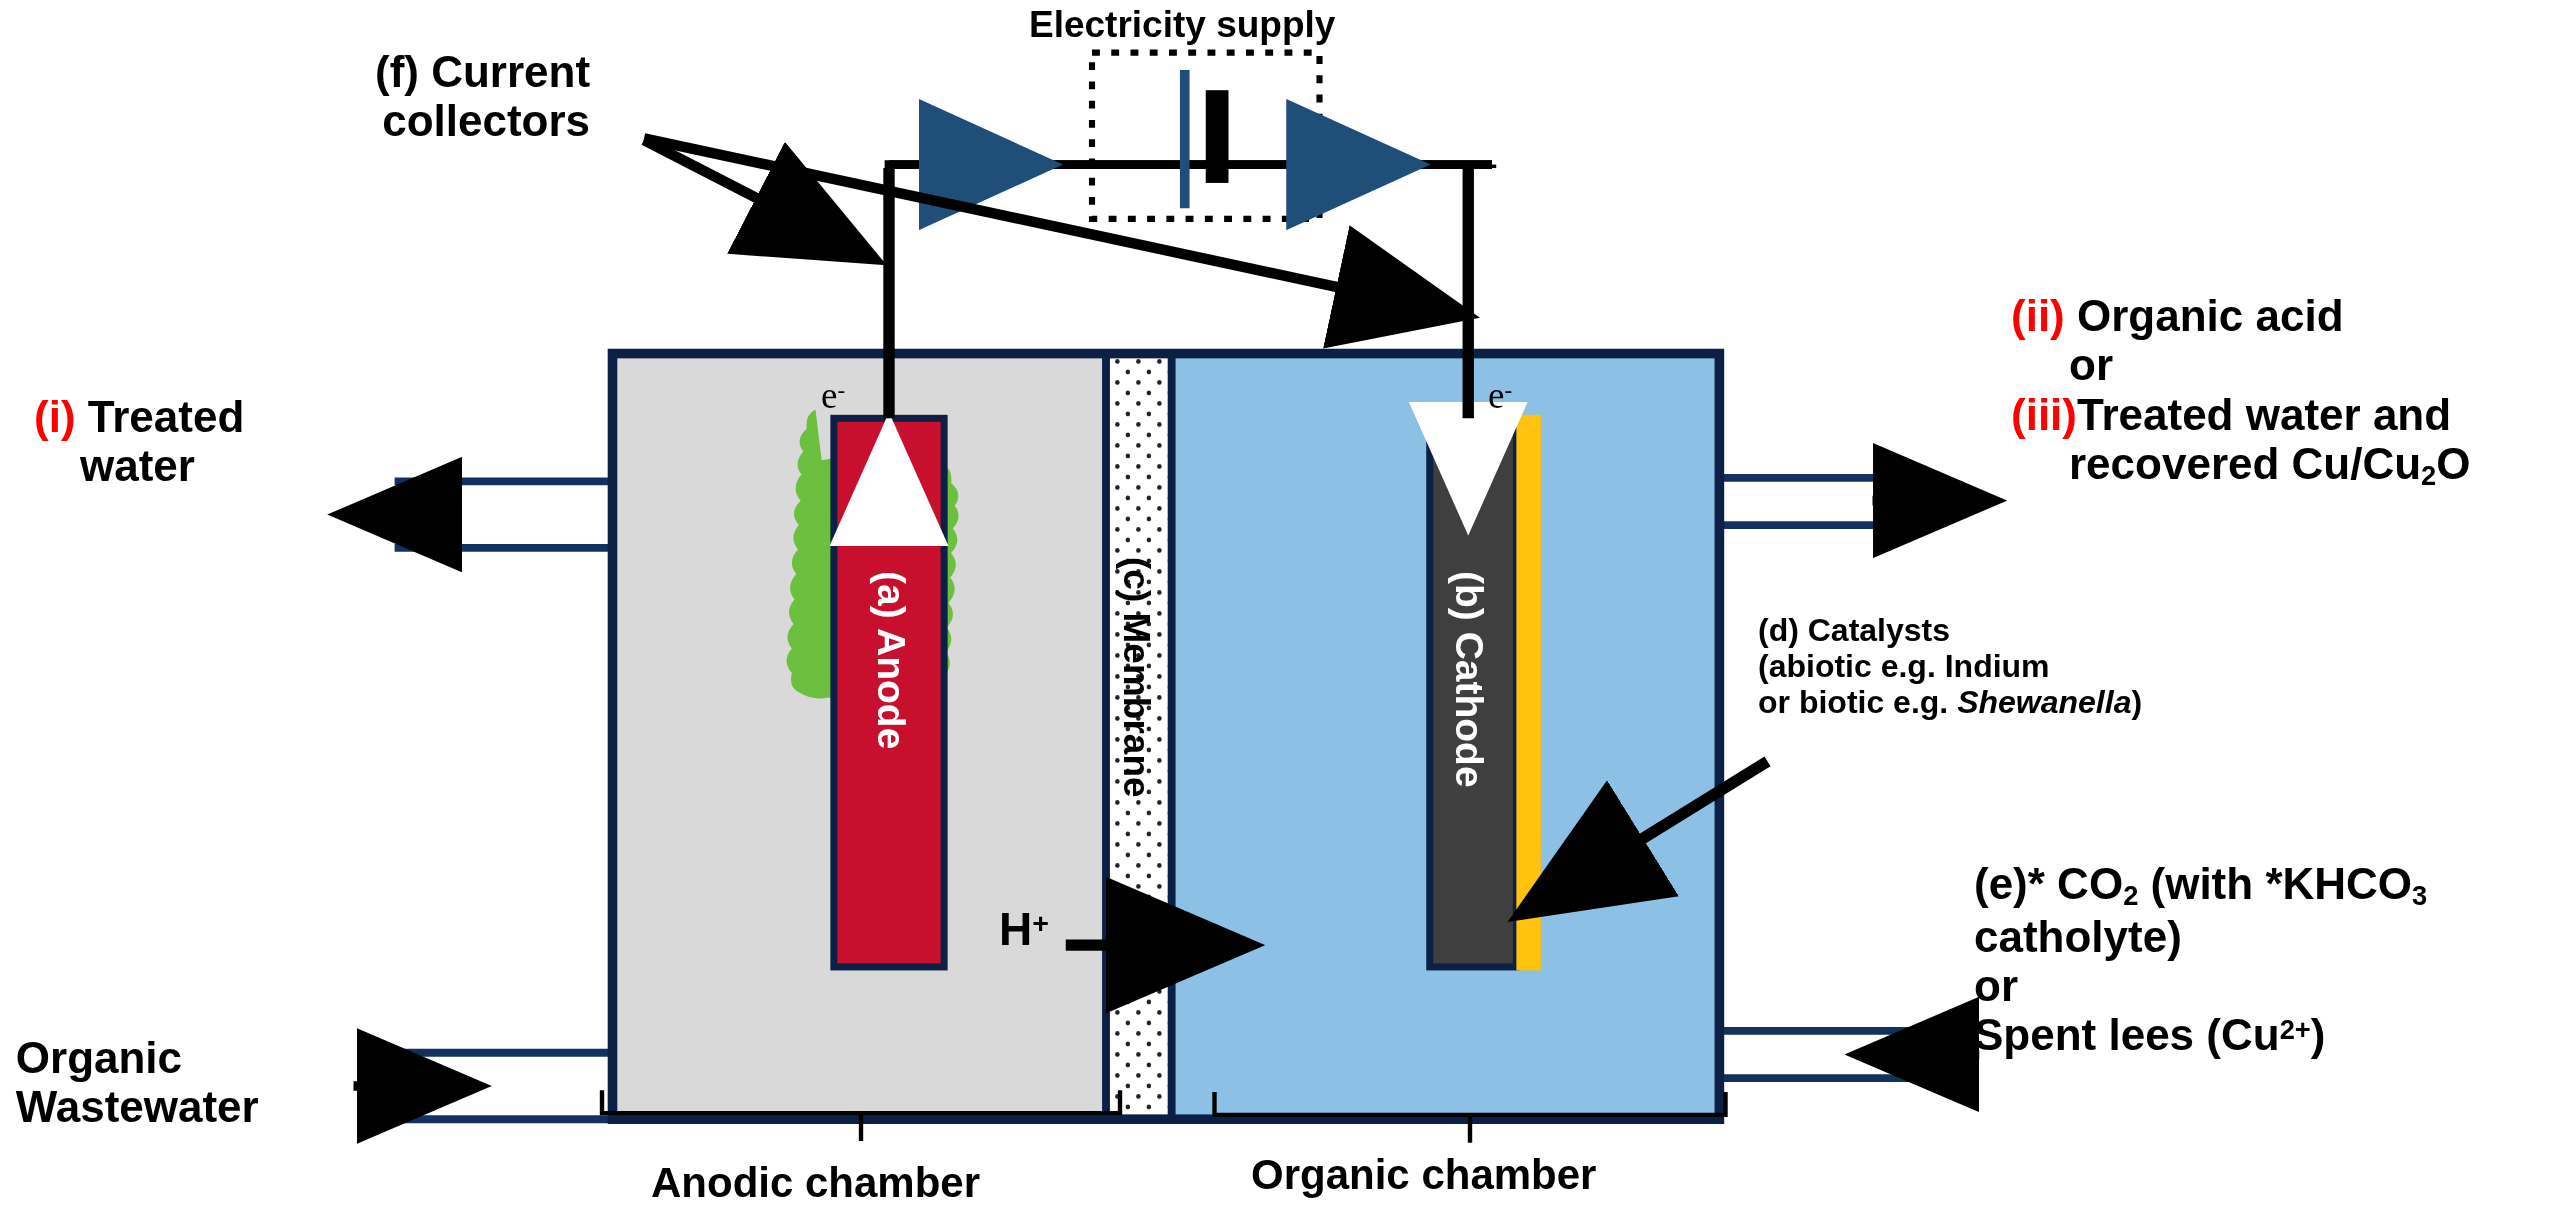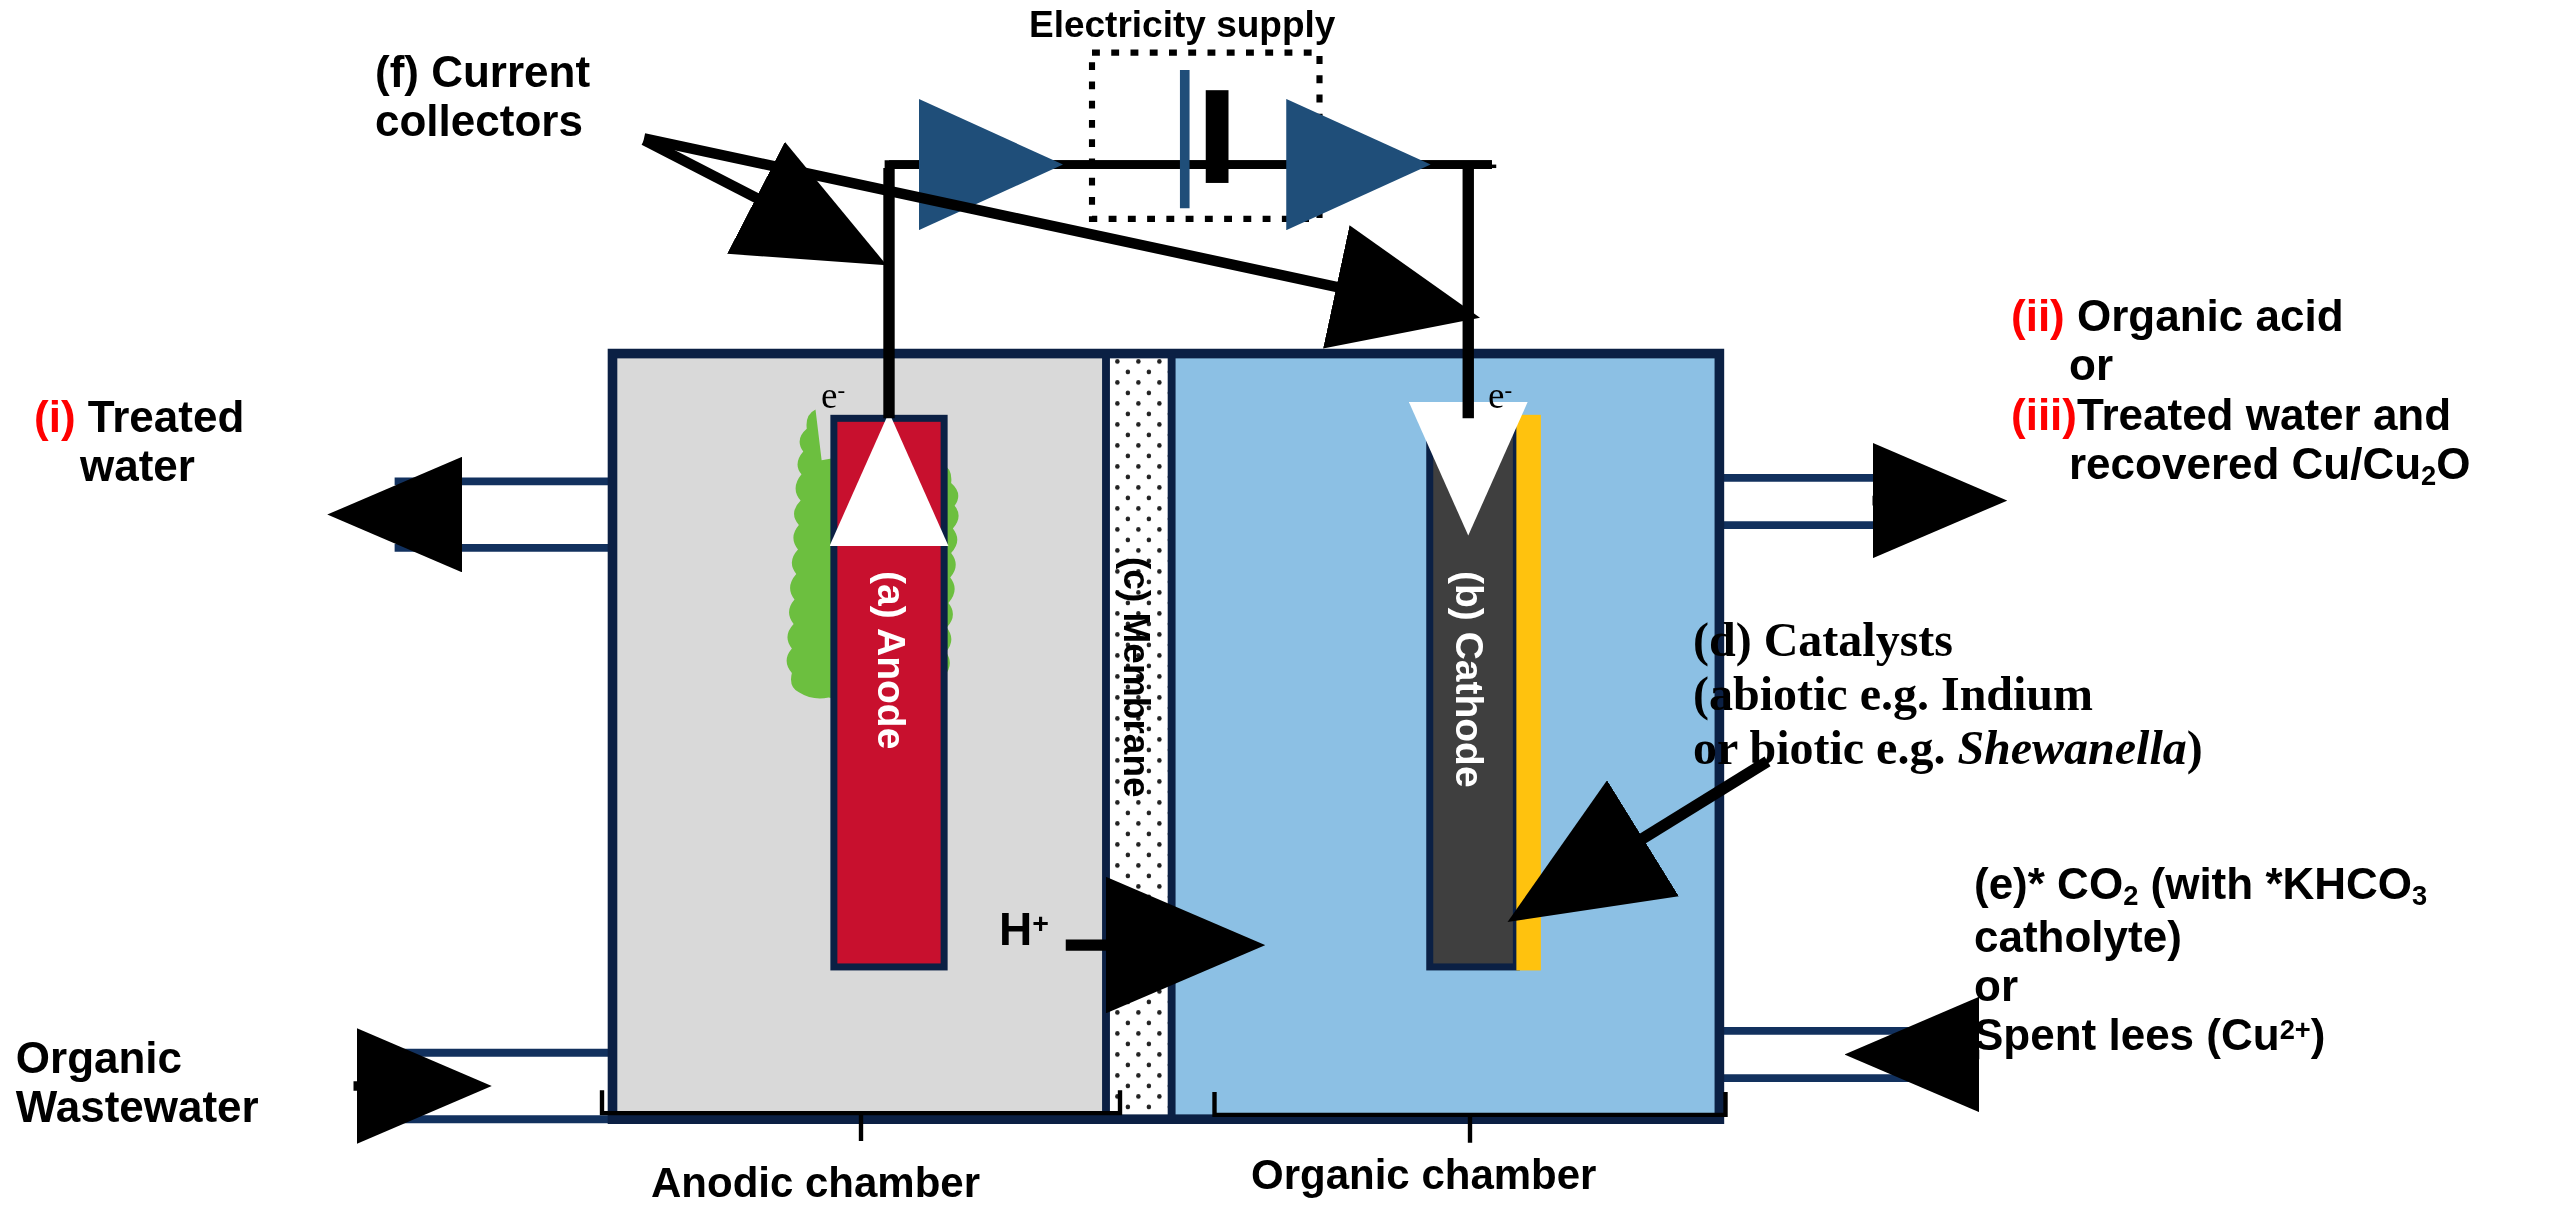--- a/index.html
+++ b/index.html
@@ -112,21 +112,21 @@
     <line x1="2020" y1="870" x2="1745" y2="1040" stroke="#000" stroke-width="13" marker-end="url(#ah)"></line>
 
     <g fill="none" stroke="#000" stroke-width="5">
       <path d="M688,1246 L688,1272 L1280,1272 L1280,1246 M984,1272 L984,1304"></path>
       <path d="M1388,1248 L1388,1274 L1972,1274 L1972,1248 M1680,1274 L1680,1306"></path>
     </g>
   </svg>
 
   <div class="lbl" style="left:1029px;top:3.5px;font-size:37px;">Electricity supply</div>
 
-  <div class="lbl" style="left:375px;top:47px;font-size:44px;">(f) Current
+  <div class="lbl" style="left:375px;top:47px;font-size:44px;text-align:right;">(f) Current
 collectors</div>
 
   <div class="lbl" style="left:821px;top:375px;font-size:37px;font-weight:normal;font-family:'Liberation Serif',serif;">e<sup>-</sup></div>
 
   <div class="lbl" style="left:1488px;top:375px;font-size:37px;font-weight:normal;font-family:'Liberation Serif',serif;">e<sup>-</sup></div>
 
   <div class="lbl rot" style="left:913px;top:571px;font-size:39px;color:#ffffff;">(a) Anode</div>
 
   <div class="lbl rot" style="left:1491px;top:571px;font-size:39px;color:#ffffff;">(b) Cathode</div>
 
@@ -138,21 +138,21 @@
 <span style="display:inline-block;width:46px"></span>water</div>
 
   <div class="lbl" style="left:15.8px;top:1033px;font-size:44px;">Organic
 Wastewater</div>
 
   <div class="lbl" style="left:2011px;top:291px;font-size:44px;"><span class="red">(ii)</span> Organic acid
 <span style="display:inline-block;width:58px"></span>or
 <span class="red">(iii)</span>Treated water and
 <span style="display:inline-block;width:58px"></span>recovered Cu/Cu<sub>2</sub>O</div>
 
-  <div class="lbl" style="left:1693px;top:613px;font-size:48px;font-family:Liberation Serif, serif;">(d) Catalysts
+  <div class="lbl" style="left:1758px;top:613px;font-size:32px;">(d) Catalysts
 (abiotic e.g. Indium
 or biotic e.g. <span class="it">Shewanella</span>)</div>
 
   <div class="lbl" style="left:1974px;top:859px;font-size:44px;">(e)* CO<sub>2</sub> (with *KHCO<sub>3</sub>
 catholyte)
 or
 Spent lees (Cu<sup>2+</sup>)</div>
 
   <div class="lbl" style="left:651px;top:1151px;font-size:42px;margin-top:8px;">Anodic chamber</div>
 

